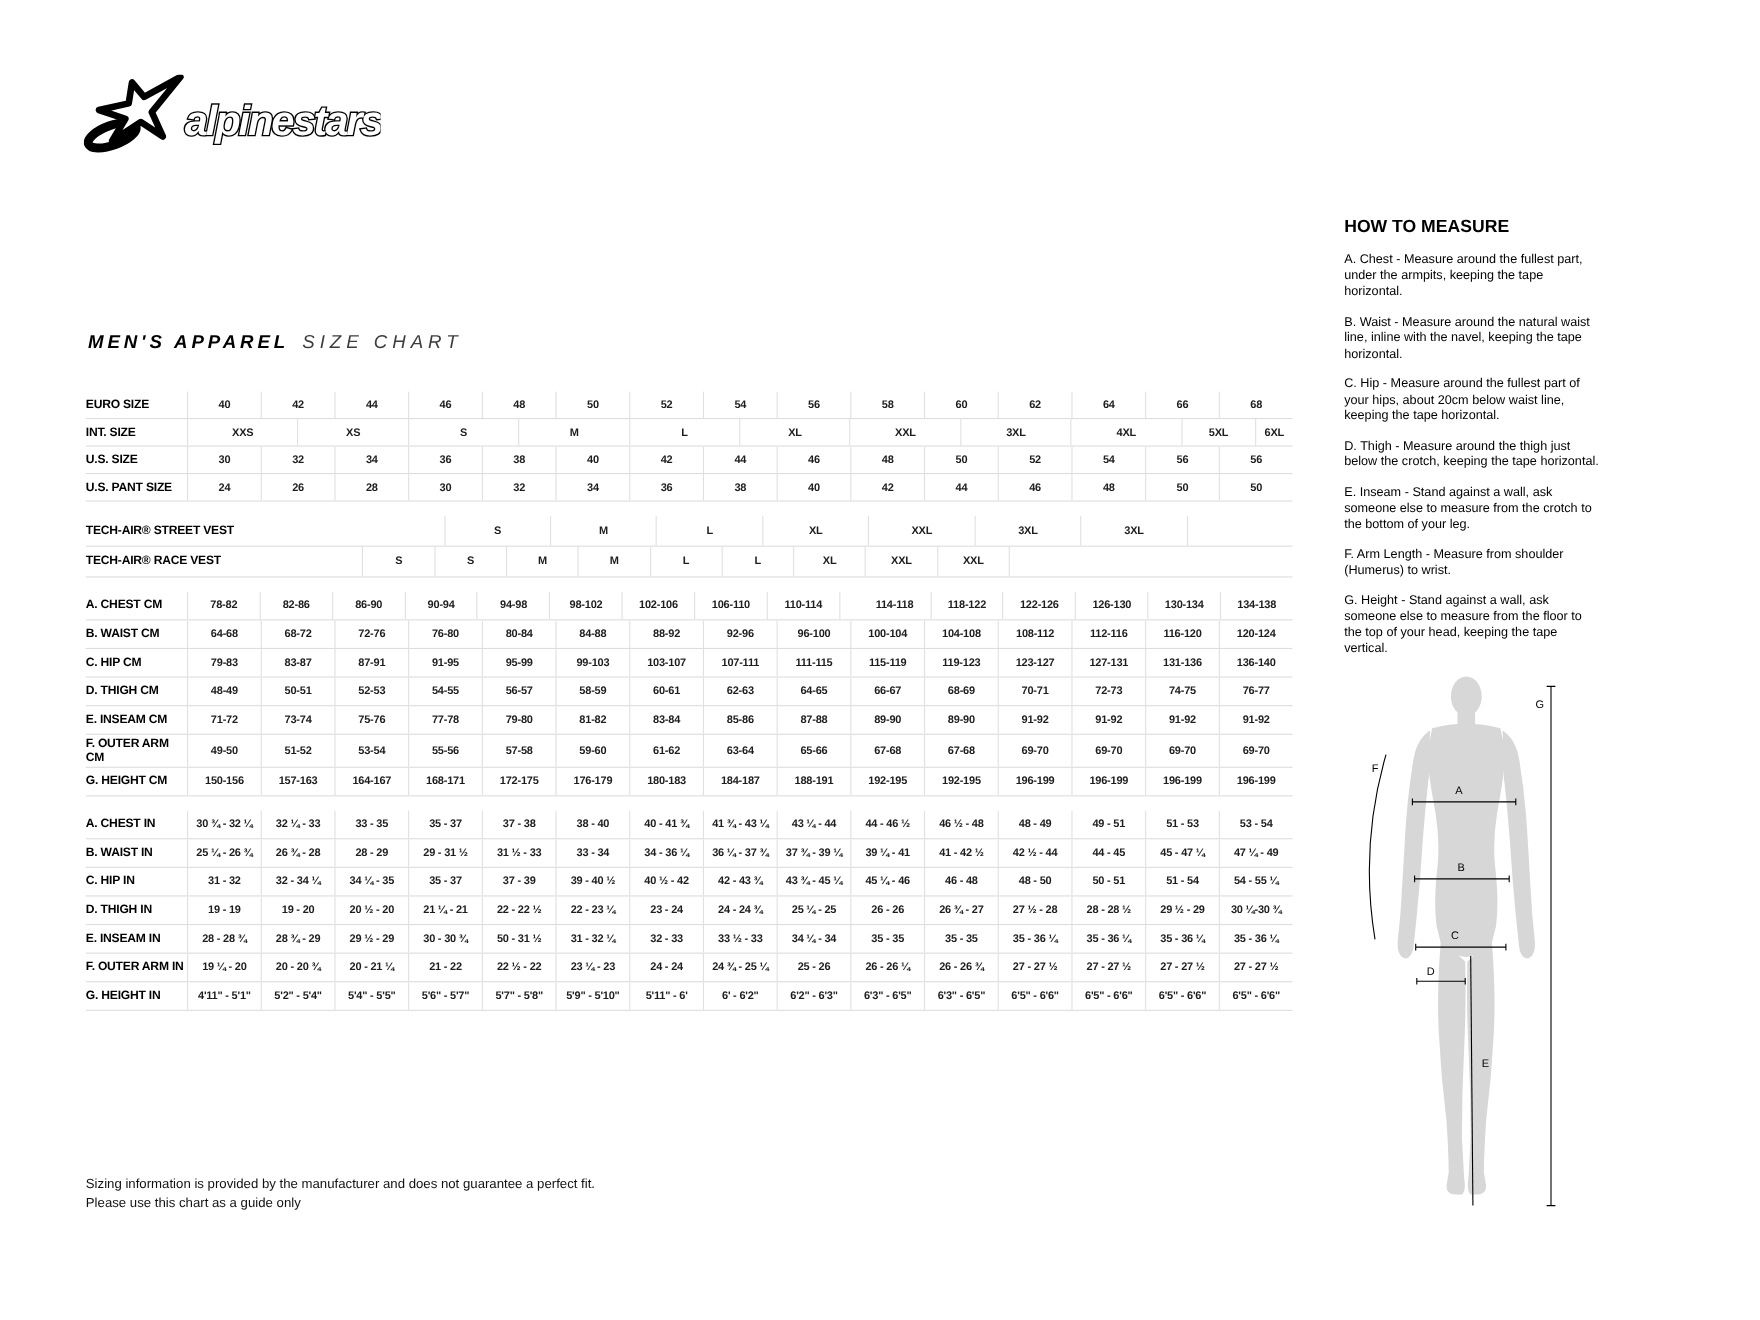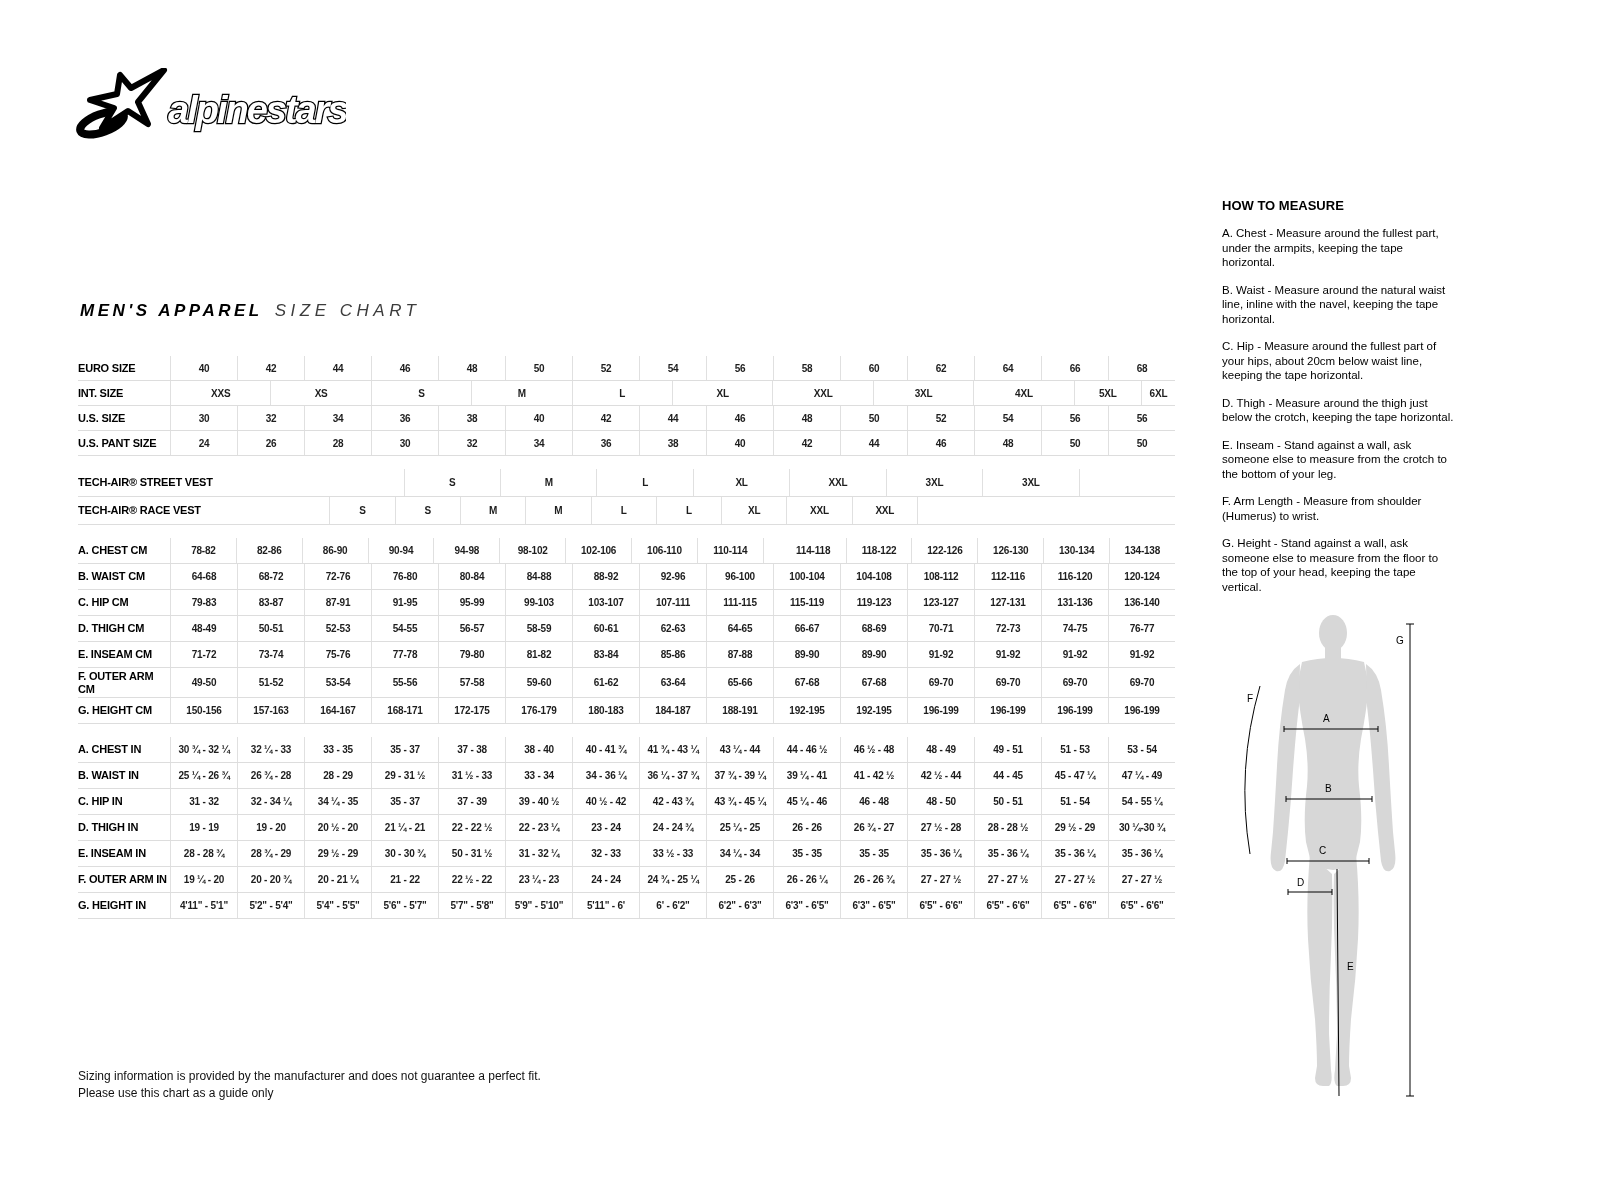--- a/index.html
+++ b/index.html
@@ -24,21 +24,21 @@
   }
   .sec-vests .lbl{white-space:nowrap;overflow:visible;z-index:2}
   .cell{
     display:flex;align-items:center;justify-content:center;
     font-weight:bold;font-size:10px;letter-spacing:-0.2px;color:#1d1d1d;
     text-align:center;padding:2px 0;white-space:nowrap;
   }
   .cell.bl{border-left:1px solid #e0e0e0}
 
   .measure{position:absolute;left:1222px;top:198px;width:232px}
-  .measure h3{margin:0 0 13px 0;font-size:13px;font-weight:bold}
+  .measure h3{margin:0 0 13px 0;font-size:16px;font-weight:bold}
   .measure p{margin:0 0 13px 0;font-size:11.5px;line-height:14.5px}
 
   .figure{position:absolute;left:1230px;top:614px}
 
   .footer{position:absolute;left:78px;top:1068px;font-size:12px;line-height:17px;color:#111}
 </style>
 </head>
 <body>
 
 <div class="logo">

